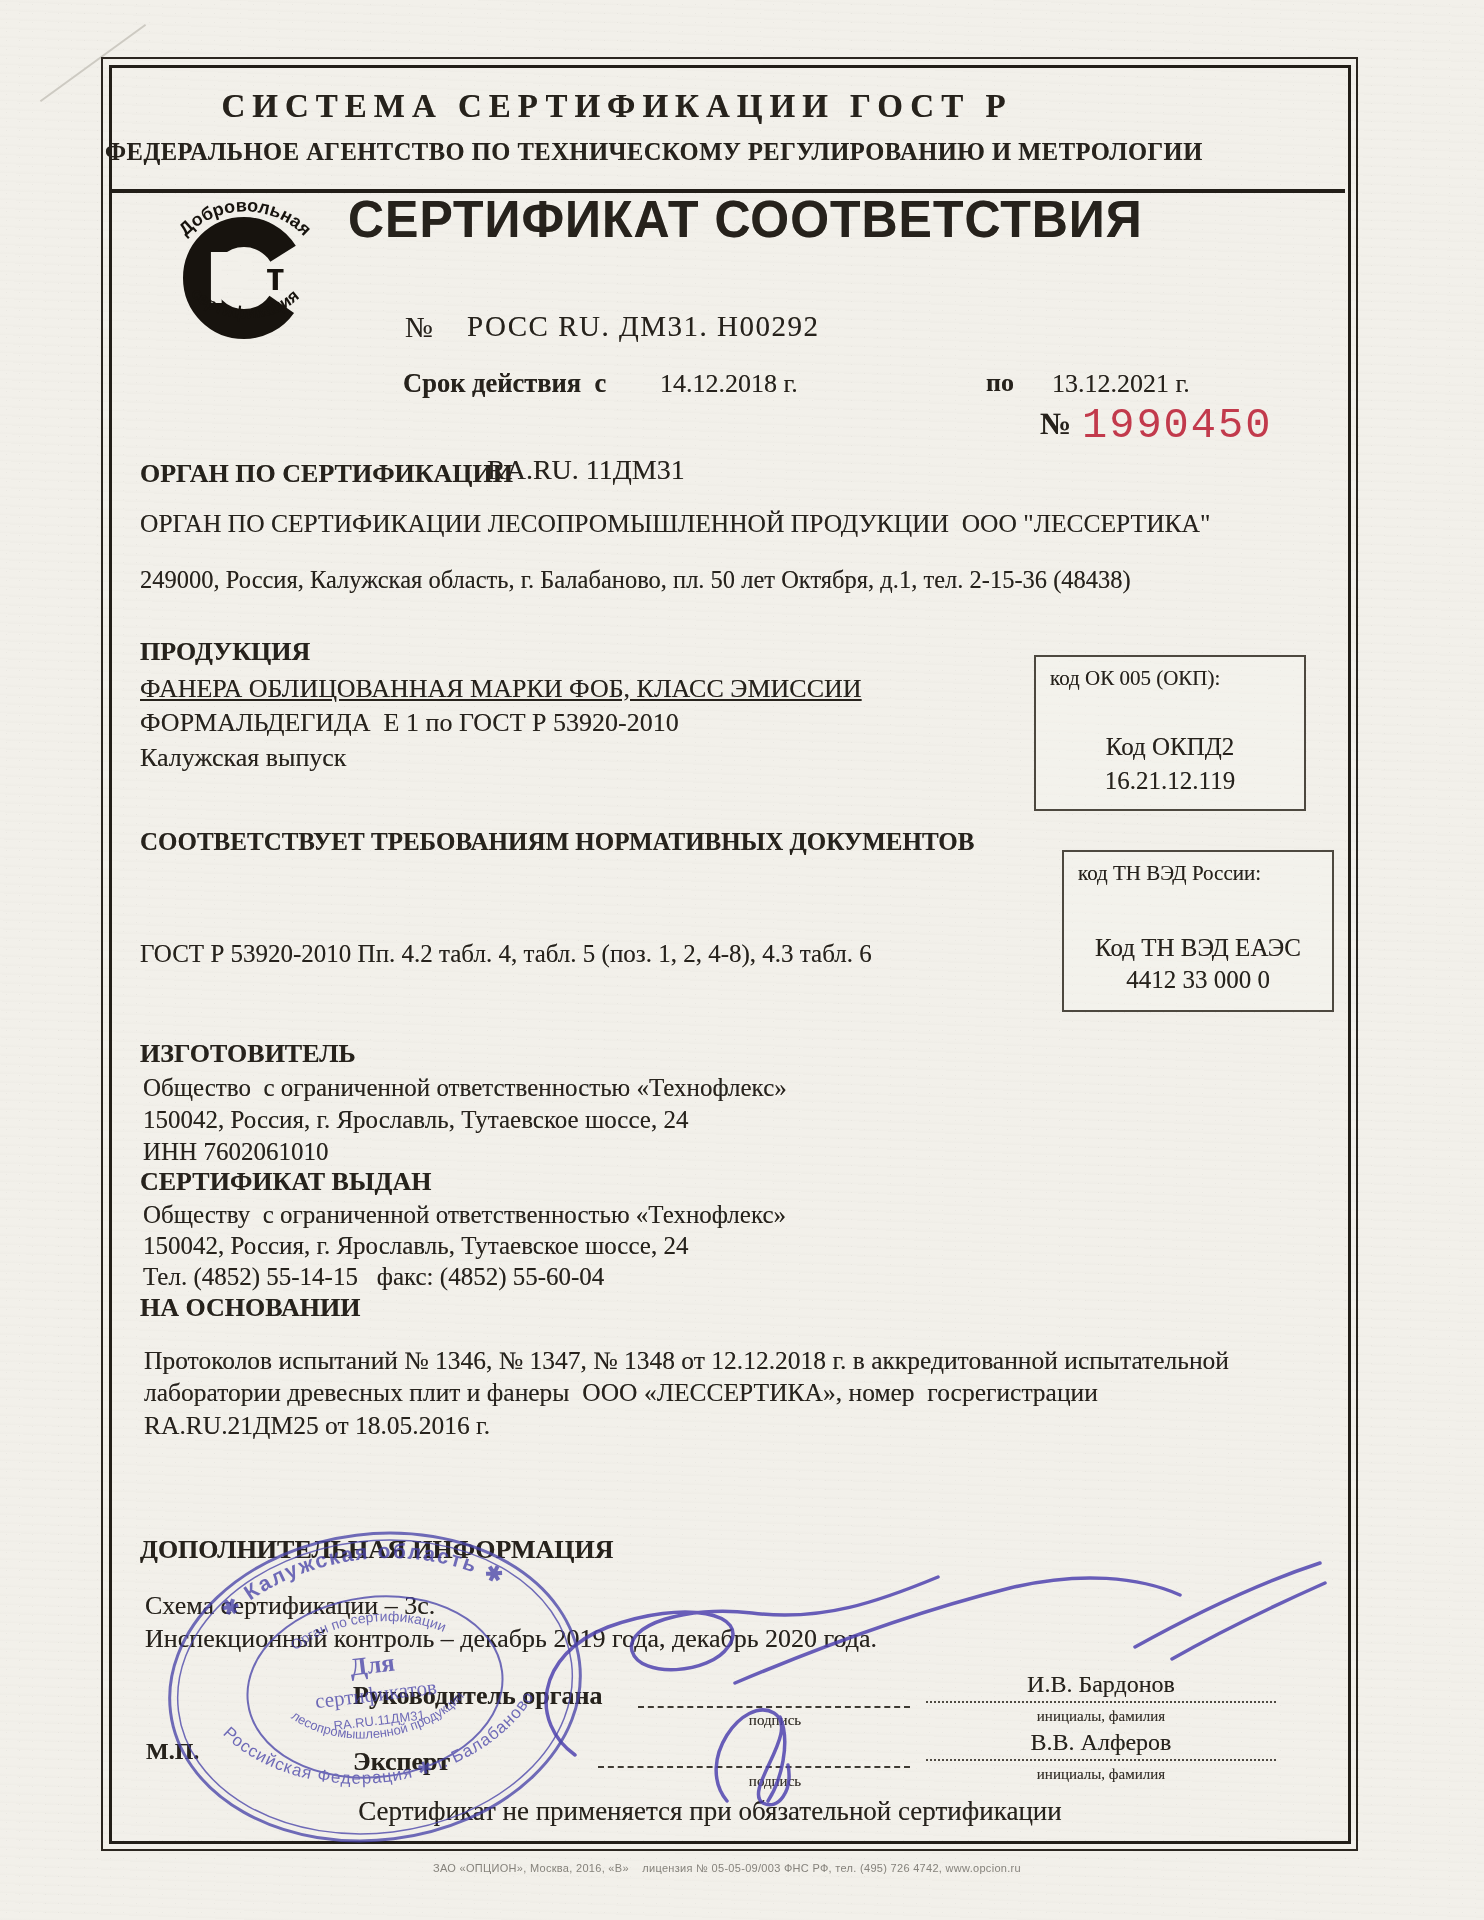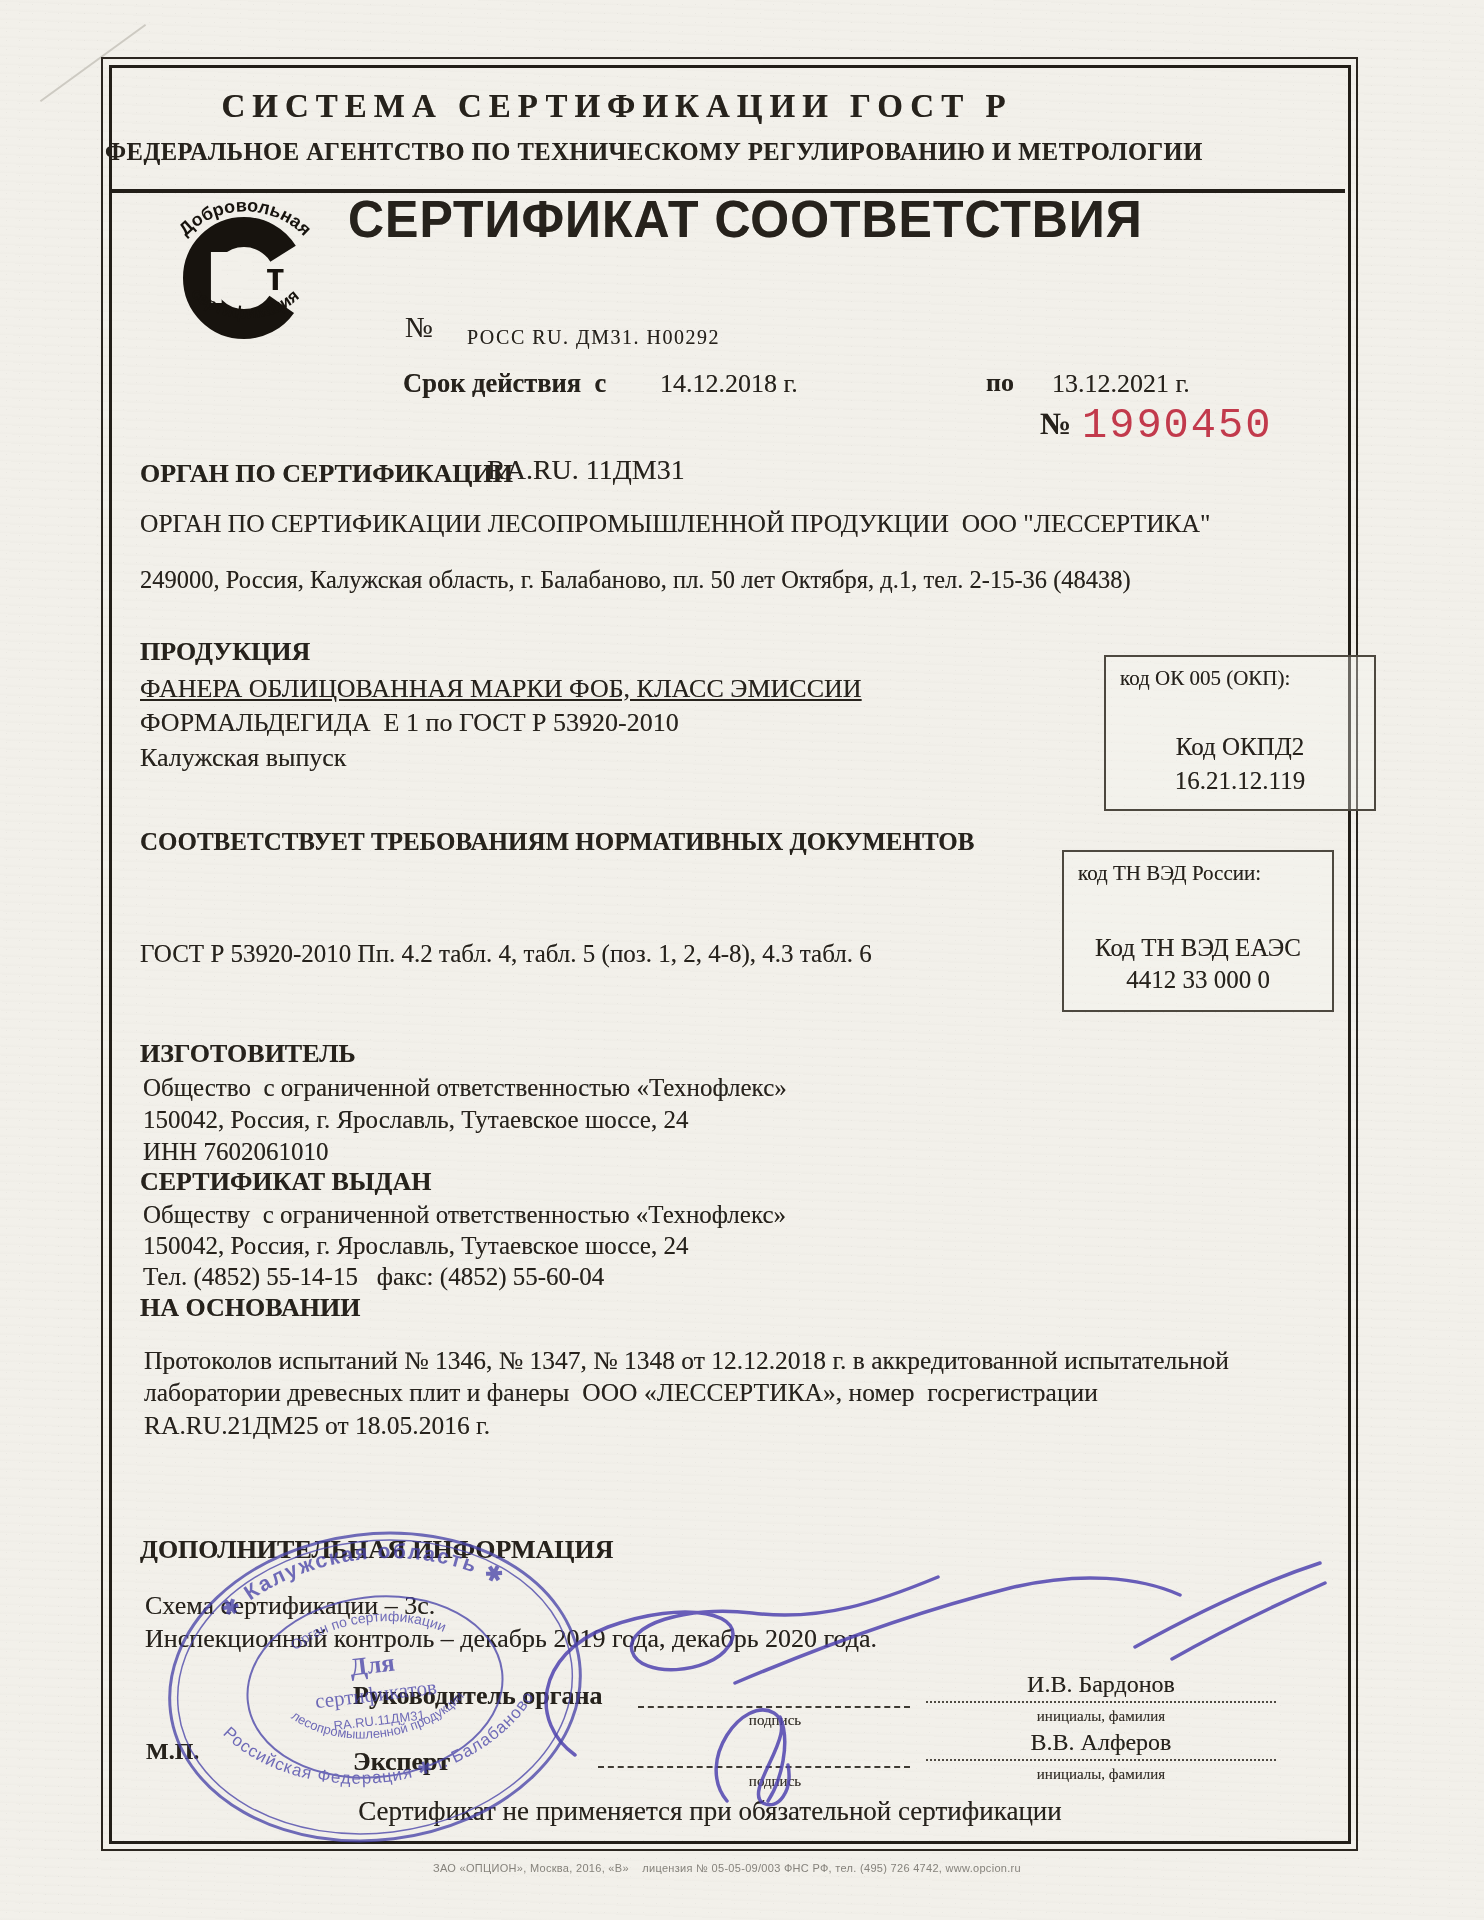--- a/index.html
+++ b/index.html
@@ -58,41 +58,41 @@
       <text x="22" y="12" font-family="Liberation Sans, sans-serif" font-size="38" font-weight="bold" fill="#17130e">т</text>
     </g>
     <text font-family="Liberation Sans, sans-serif" font-size="17" font-weight="bold" fill="#17130e">
       <textPath href="#logo-arc-bot" startOffset="50%" text-anchor="middle">сертификация</textPath>
     </text>
   </svg>
 
   <div class="t b sans" style="left:348px;top:192px;font-size:51px;letter-spacing:1px;transform:scaleX(0.98);transform-origin:left;">СЕРТИФИКАТ СООТВЕТСТВИЯ</div>
 
   <div class="t" style="left:405px;top:312px;font-size:29px;">№</div>
-  <div class="t" style="left:467px;top:326px;font-size:20px;letter-spacing:1.5px;">РОСС RU. ДМ31. Н00292</div>
+  <div class="t" style="left:467px;top:311px;font-size:29px;letter-spacing:1.5px;">РОСС RU. ДМ31. Н00292</div>
 
   <div class="t b" style="left:403px;top:369px;font-size:26.5px;">Срок действия  с</div>
   <div class="t" style="left:660px;top:370px;font-size:26px;">14.12.2018 г.</div>
   <div class="t b" style="left:986px;top:369px;font-size:26px;">по</div>
   <div class="t" style="left:1052px;top:370px;font-size:26px;">13.12.2021 г.</div>
 
   <div class="t b" style="left:1040px;top:407px;font-size:31px;">№</div>
   <div class="t mono" style="left:1082px;top:403px;font-size:42px;color:#c23a4c;letter-spacing:2px;text-shadow:none;">1990450</div>
 
   <div class="t b" style="left:140px;top:460px;font-size:26px;">ОРГАН ПО СЕРТИФИКАЦИИ</div>
   <div class="t" style="left:487px;top:455px;font-size:28px;">RA.RU. 11ДМ31</div>
   <div class="t" style="left:140px;top:510px;font-size:25.5px;">ОРГАН ПО СЕРТИФИКАЦИИ ЛЕСОПРОМЫШЛЕННОЙ ПРОДУКЦИИ  ООО "ЛЕССЕРТИКА"</div>
   <div class="t" style="left:140px;top:567px;font-size:24.5px;text-align:center;">249000, Россия, Калужская область, г. Балабаново, пл. 50 лет Октября, д.1, тел. 2-15-36 (48438)</div>
 
   <div class="t b" style="left:140px;top:638px;font-size:26px;">ПРОДУКЦИЯ</div>
   <div class="t" style="left:140px;top:675px;font-size:26px;text-decoration:underline;">ФАНЕРА ОБЛИЦОВАННАЯ МАРКИ ФОБ, КЛАСС ЭМИССИИ</div>
   <div class="t" style="left:140px;top:709px;font-size:26px;">ФОРМАЛЬДЕГИДА  Е 1 по ГОСТ Р 53920-2010</div>
   <div class="t" style="left:140px;top:744px;font-size:26px;">Калужская выпуск</div>
 
-  <div class="codebox" style="left:1104px;top:655px;width:268px;height:152px;">
+  <div class="codebox" style="left:1034px;top:655px;width:268px;height:152px;">
     <div class="t" style="left:14px;top:10px;font-size:21px;">код ОК 005 (ОКП):</div>
     <div class="t ctr" style="left:0;top:76px;width:268px;font-size:25px;">Код ОКПД2</div>
     <div class="t ctr" style="left:0;top:110px;width:268px;font-size:25px;">16.21.12.119</div>
   </div>
 
   <div class="t b" style="left:140px;top:828px;font-size:25px;">СООТВЕТСТВУЕТ ТРЕБОВАНИЯМ НОРМАТИВНЫХ ДОКУМЕНТОВ</div>
   <div class="t" style="left:140px;top:940px;font-size:25px;">ГОСТ Р 53920-2010 Пп. 4.2 табл. 4, табл. 5 (поз. 1, 2, 4-8), 4.3 табл. 6</div>
 
   <div class="codebox" style="left:1062px;top:850px;width:268px;height:158px;">
     <div class="t" style="left:14px;top:10px;font-size:21px;">код ТН ВЭД России:</div>

